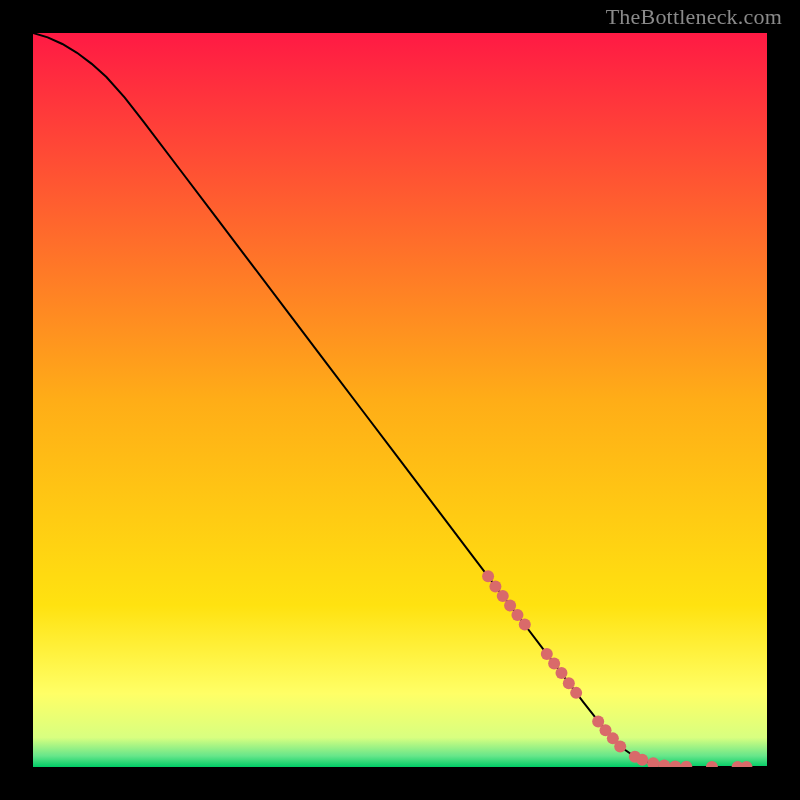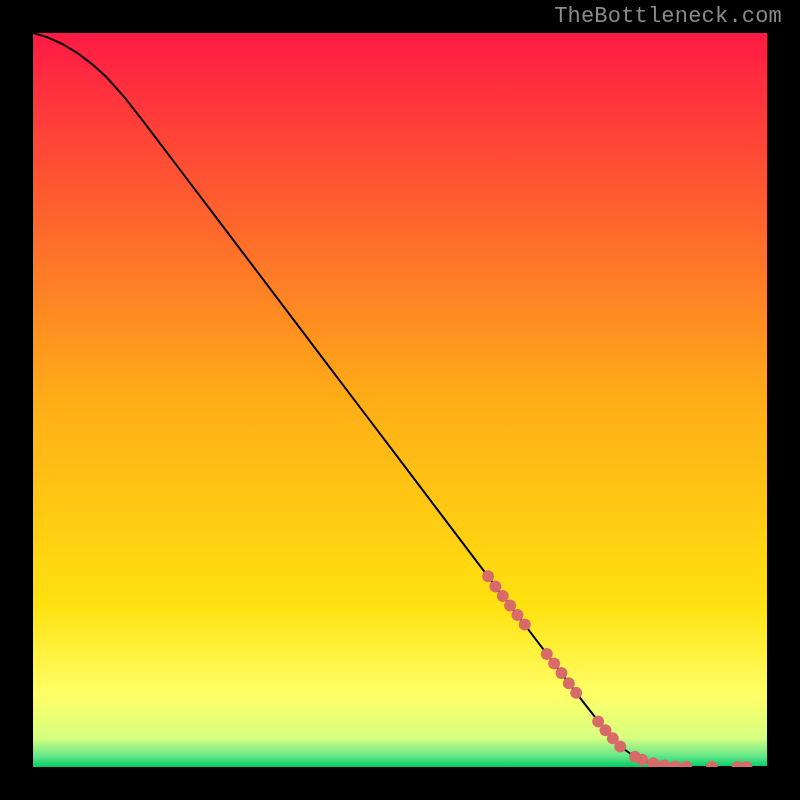--- a/index.html
+++ b/index.html
@@ -7,21 +7,21 @@
   .stage {
     position: relative;
     width: 800px;
     height: 800px;
     background: #000;
   }
   .attribution {
     position: absolute;
     top: 4px;
     right: 18px;
-    font-family: Liberation Mono, monospace;
+    font-family: Liberation Serif, serif;
     font-size: 22px;
     color: #8a8a8a;
     letter-spacing: 0.2px;
   }
   .plot {
     position: absolute;
     left: 33px;
     top: 33px;
     width: 734px;
     height: 734px;

